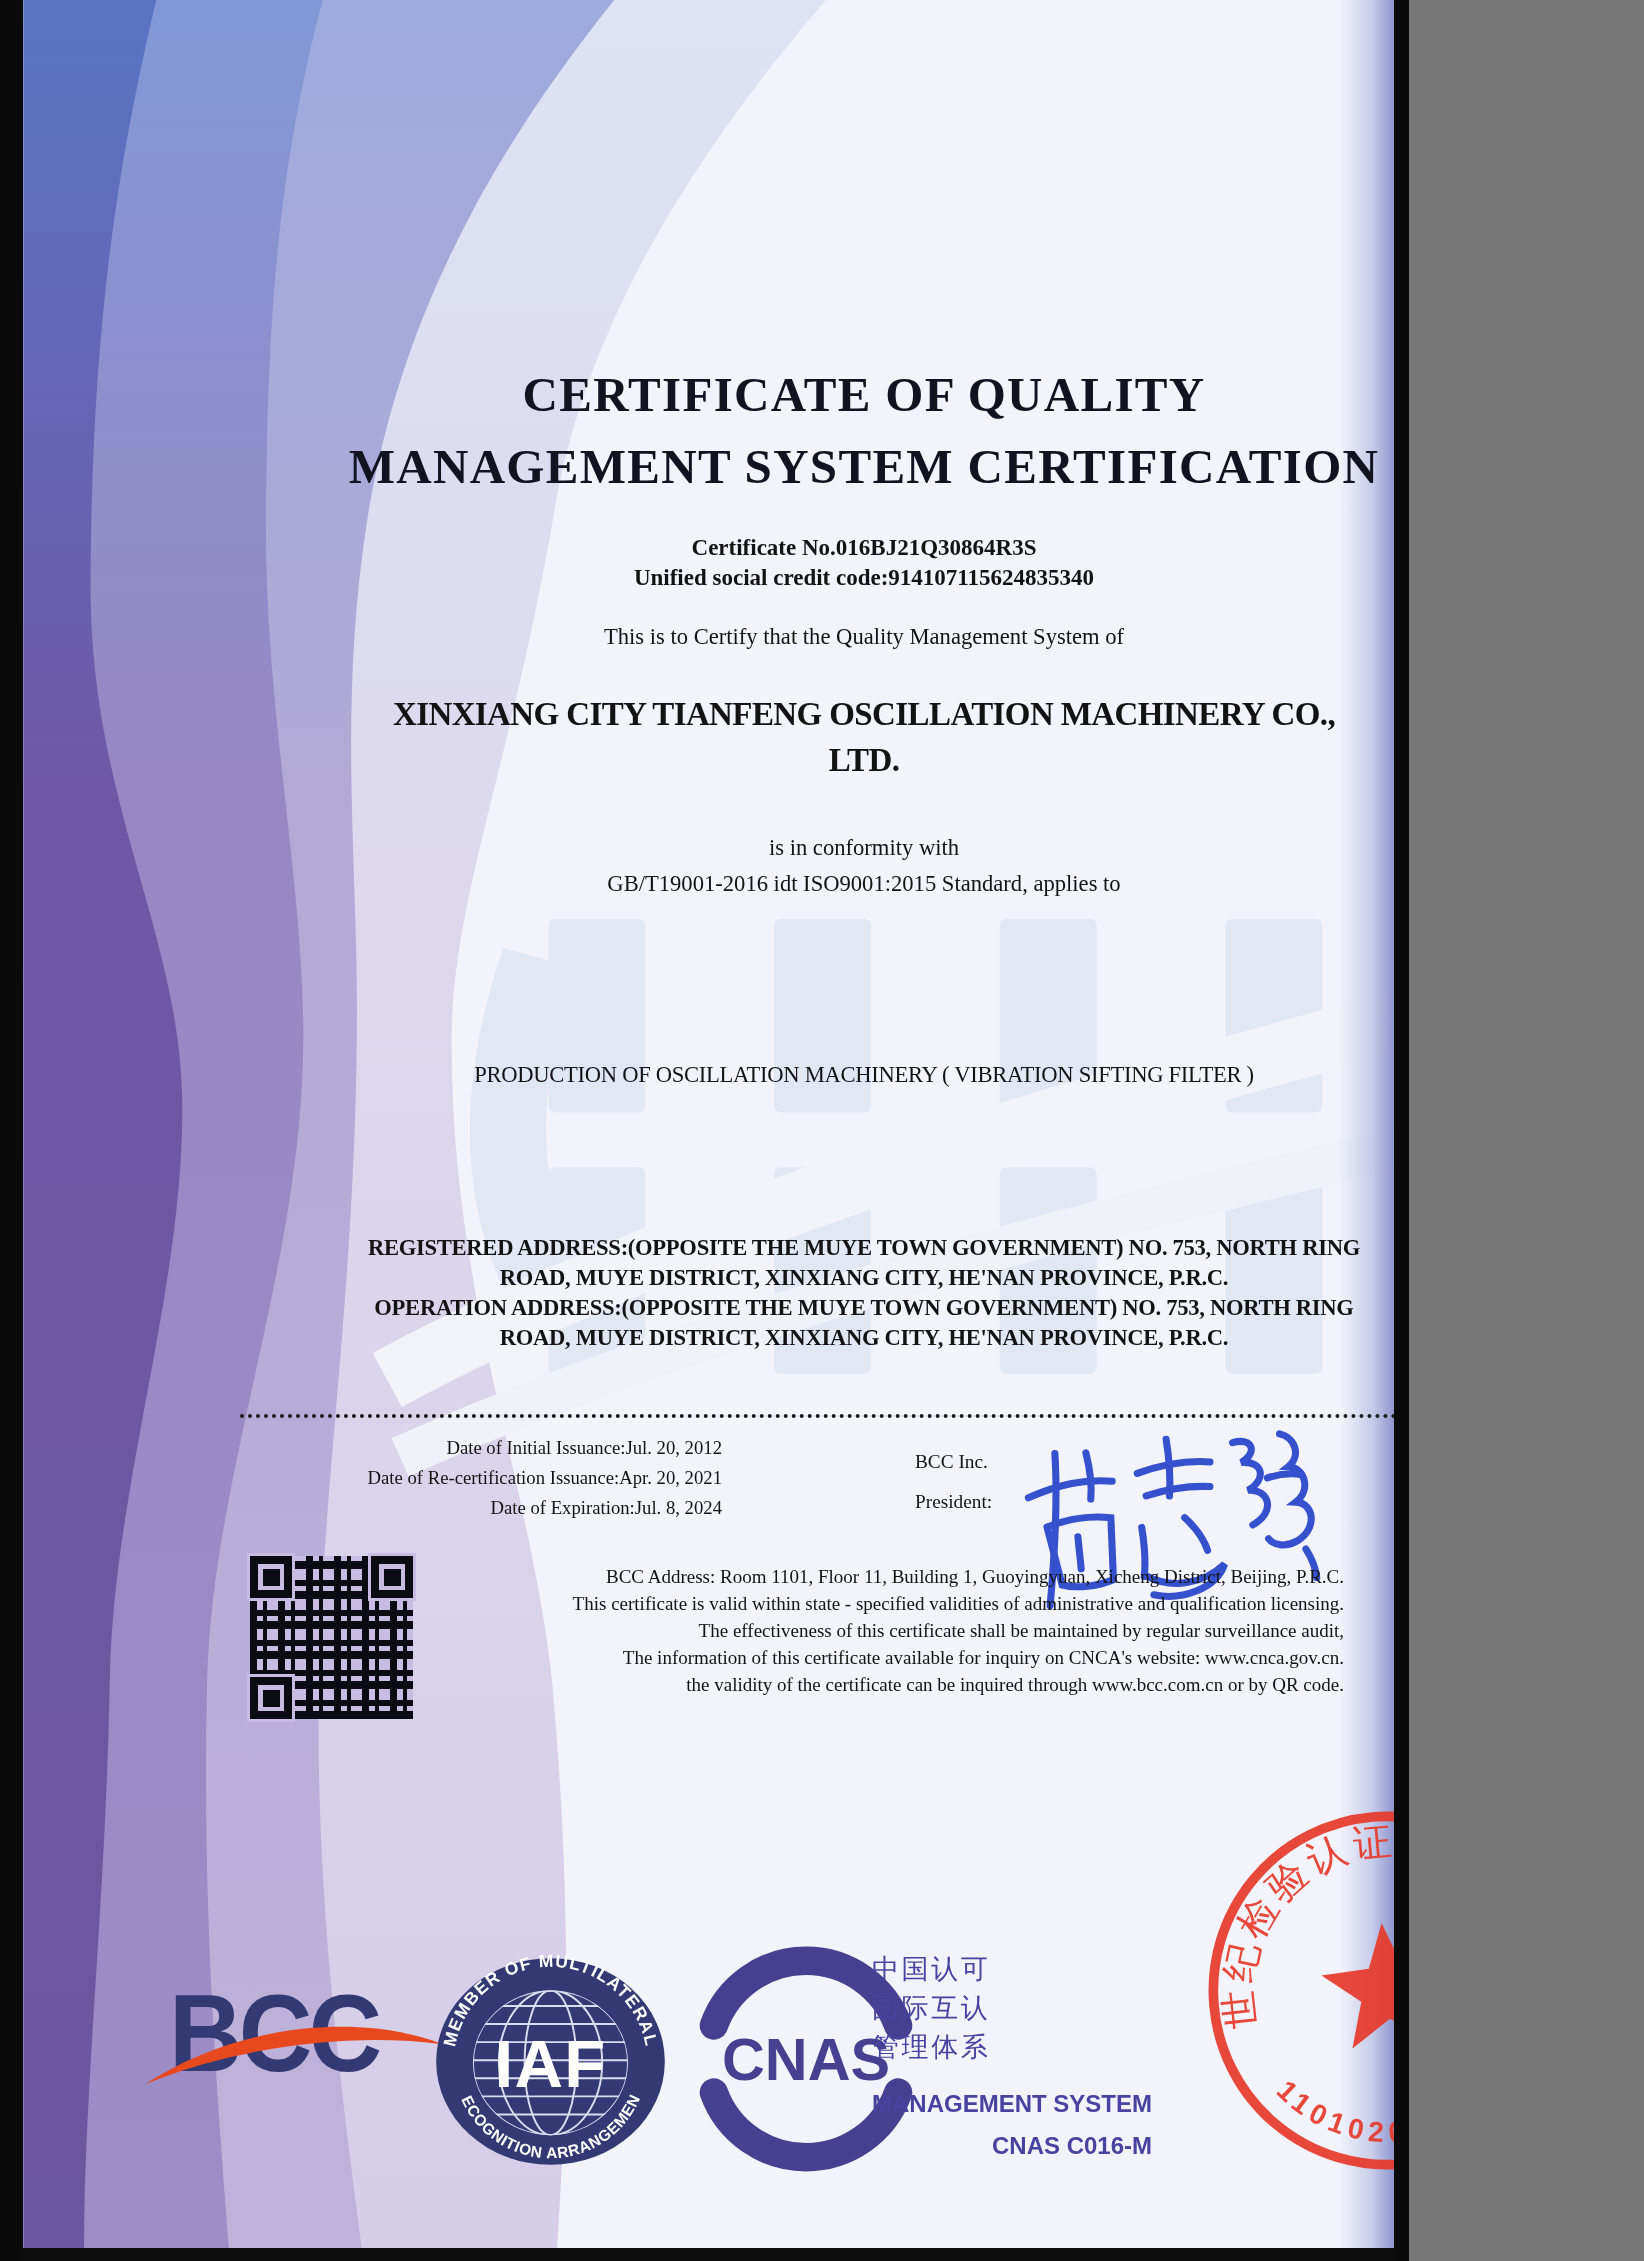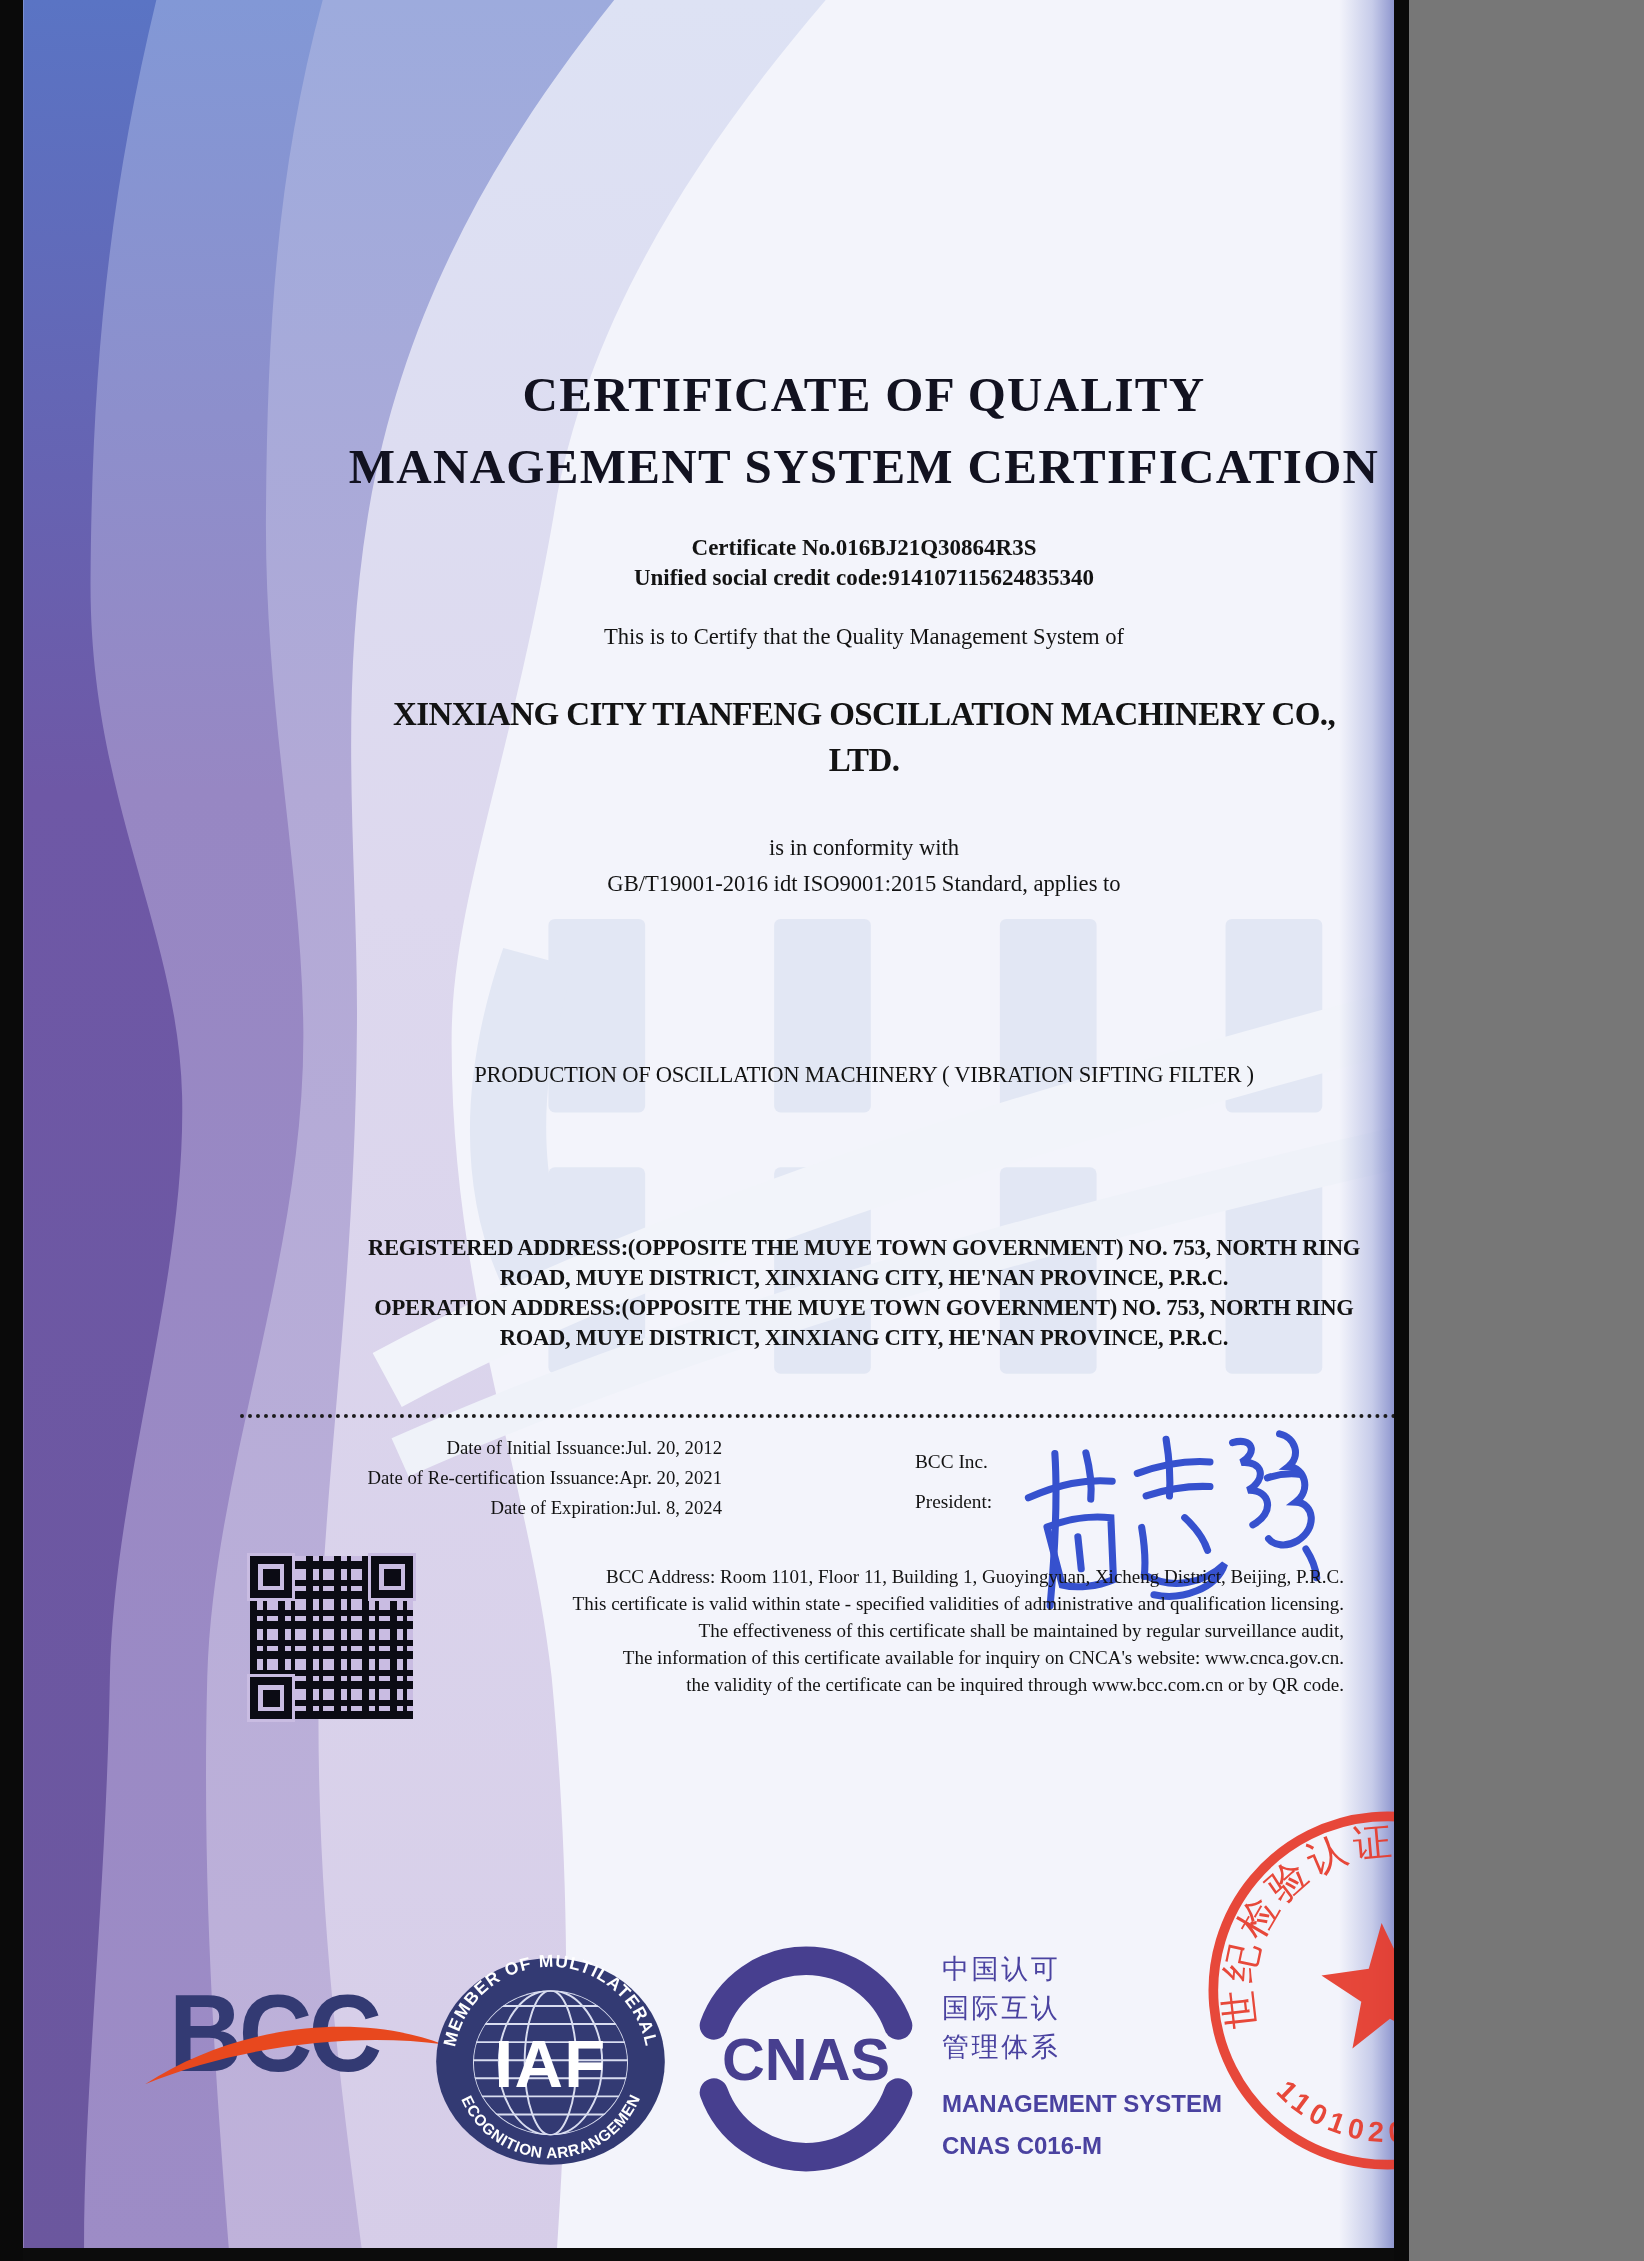--- a/index.html
+++ b/index.html
@@ -32,24 +32,24 @@
       background-image:
         repeating-linear-gradient(90deg,#0b0b14 0 7px,transparent 7px 13.5px,#0b0b14 13.5px 17.4px,transparent 17.4px 28px),
         repeating-linear-gradient(0deg,#0b0b14 0 7.7px,transparent 7.7px 13px,#0b0b14 13px 19.3px,transparent 19.3px 30px);}
   .finder{position:absolute;width:26px;height:26px;border:8.4px solid #0b0b14;background:#c9bce2;outline:3.2px solid #c9bce2;}
   .finder::after{content:"";position:absolute;left:4.5px;top:4.5px;width:17px;height:17px;background:#0b0b14;}
   .f-tl{left:0;top:0;} .f-tr{right:0;top:0;} .f-bl{left:0;bottom:0;}
   
   .bcc-logo{top:1971px;left:160px;width:277px;height:135px;z-index:6;}
   .bcc-letters{position:absolute;left:9px;top:0px;font-family:"Liberation Sans",sans-serif;font-weight:bold;
       font-size:102px;letter-spacing:-3.9px;color:#333a73;transform:scaleY(1.08);transform-origin:top left;}
-  .cnas-cn{top:1950px;left:942px;z-index:6;color:#4a42a0;}
+  .cnas-cn{top:1950px;left:872px;z-index:6;color:#4a42a0;}
   .cnas-cn .cjk{font-size:27px;line-height:39px;letter-spacing:2.6px;}
   .cnas-cn .en1{font-family:"Liberation Sans",sans-serif;font-weight:bold;font-size:24px;color:#4a42a0;margin-top:23px;}
-  .cnas-cn .en2{font-family:"Liberation Sans",sans-serif;font-weight:bold;font-size:24px;color:#4a42a0;margin-top:14px;}
+  .cnas-cn .en2{font-family:"Liberation Sans",sans-serif;font-weight:bold;font-size:24px;color:#4a42a0;margin-top:14px;text-align:right;}
   .pen-mark{top:599px;left:1508px;width:2.6px;height:23px;background:#666;transform:rotate(28deg);opacity:.65;z-index:5;}
   svg text{user-select:none;}
 </style>
 </head>
 <body>
 
 <div class="page">
 
   <svg class="abs" style="left:0;top:0;z-index:1;" width="1645" height="2261" viewBox="0 0 2550 3506">
     <defs>

